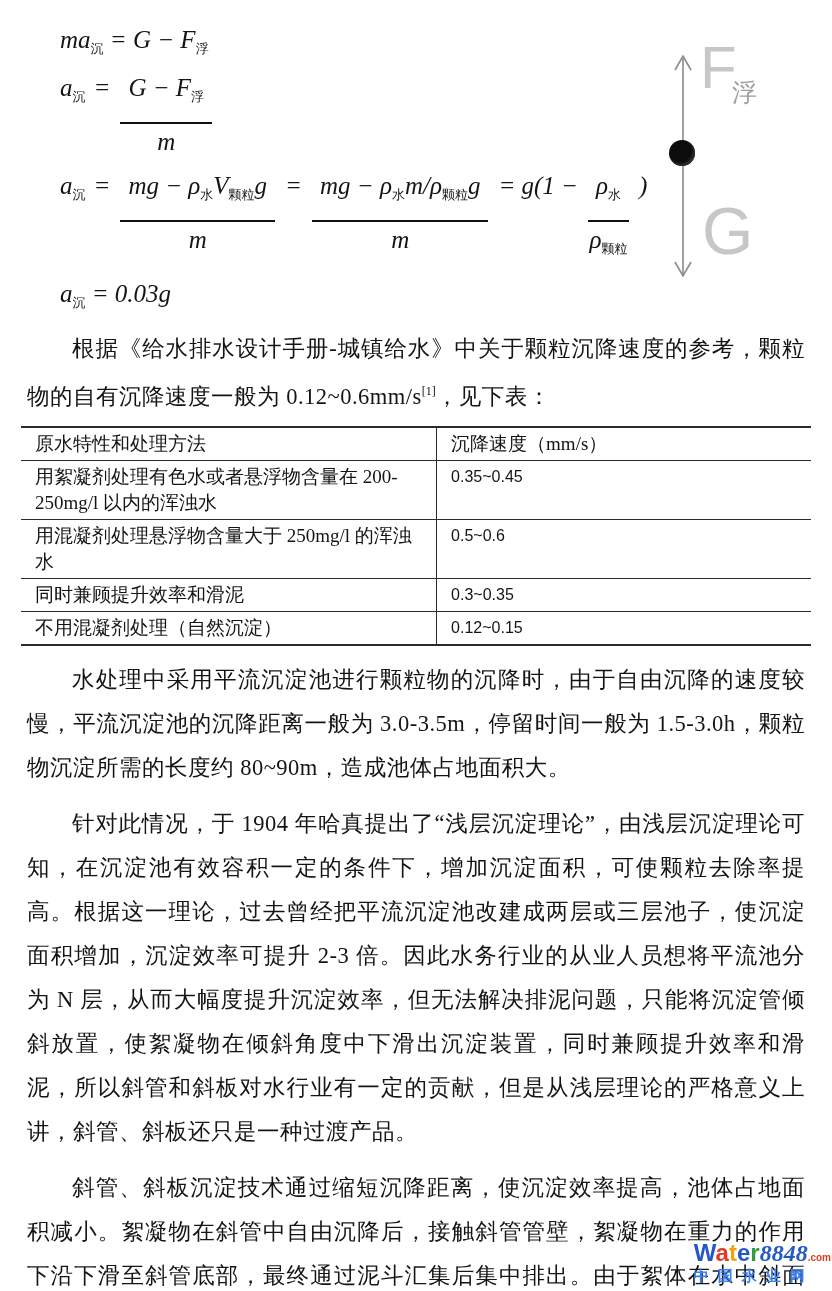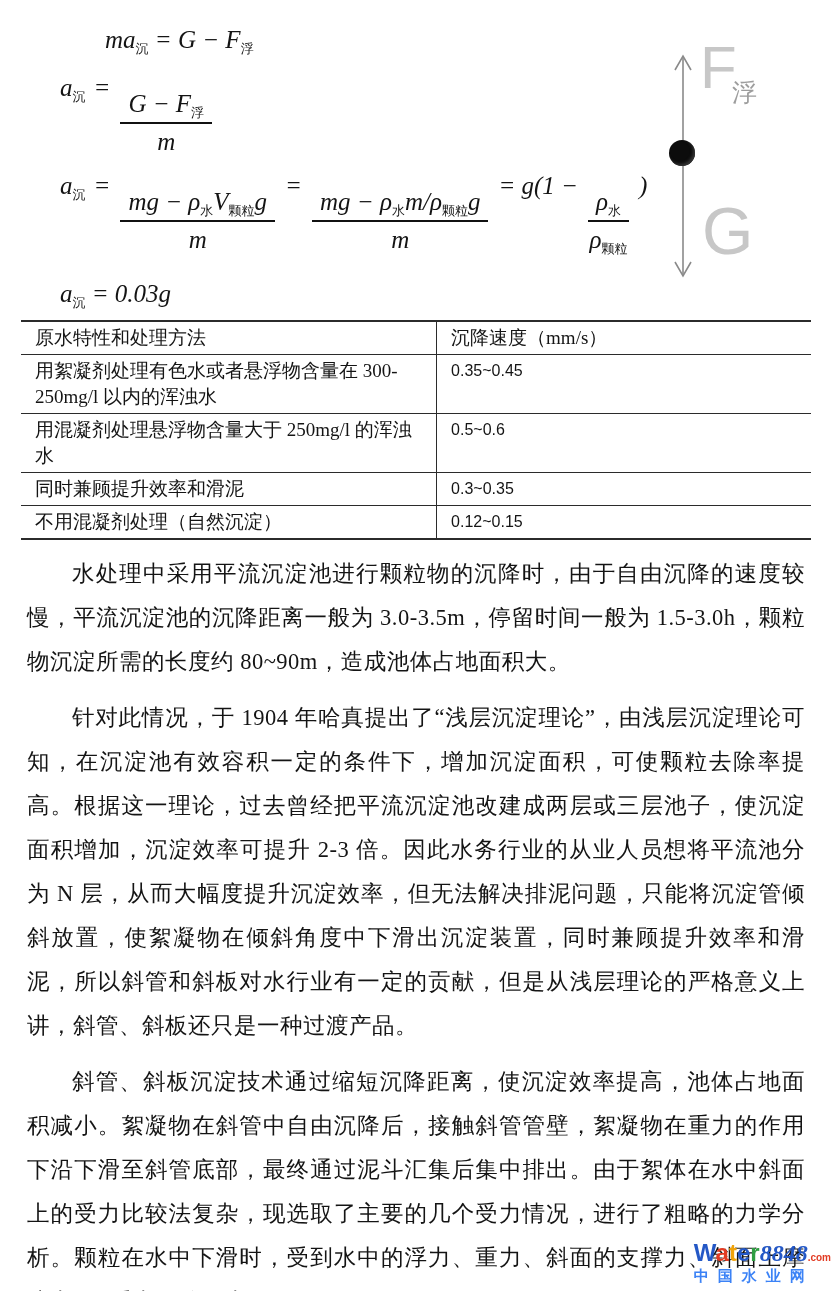--- a/index.html
+++ b/index.html
@@ -6,24 +6,24 @@
   body {
     width:832px; height:1291px; overflow:hidden; background:#ffffff;
     font-family:"Liberation Serif","DejaVu Serif",serif; color:#141414;
   }
   .page { position:relative; width:832px; height:1291px; background:#fff; }
 
   
   .math-block { padding:26px 0 0 60px; }
   .mi { font-style:italic; }
   sub.cjk { font-style:normal; font-size:13px; vertical-align:-5px; letter-spacing:0; }
-  .f-line { font-size:25px; margin-bottom:4px;margin-left:45px; }
+  .f-line { font-size:25px; margin-bottom:4px; }
   .f-row { display:flex; align-items:flex-start; gap:8px; margin-top:16px; font-size:25px; }
   .frac { display:inline-flex; flex-direction:column; text-align:center; margin:0 2px; }
-  .frac .num { border-bottom:2px solid #111; padding:0 8px 0; white-space:nowrap;margin-top:16px; }
+  .frac .num { border-bottom:2px solid #111; padding:0 8px 16px; white-space:nowrap; }
   .frac .den { padding-top:4px; }
   .params-line { margin-top:26px; font-size:23px; }
   .params-line .val { font-family:"Liberation Sans","DejaVu Sans",sans-serif; font-weight:600; }
   .params-line sup { font-size:13px; }
   .params-gap { display:inline-block; width:10px; }
   .accel-line { margin-top:22px; font-size:25px; }
 
   
   .force-diagram { position:absolute; top:46px; left:648px; width:180px; height:240px; }
   .force-diagram svg { position:absolute; left:0; top:0; }
@@ -115,31 +115,34 @@
       <line x1="35" y1="12" x2="35" y2="228" stroke="#8a8a8a" stroke-width="1.6"></line>
       <polyline points="27,24 35,10 43,24" fill="none" stroke="#8a8a8a" stroke-width="1.6"></polyline>
       <polyline points="27,216 35,230 43,216" fill="none" stroke="#8a8a8a" stroke-width="1.6"></polyline>
     </svg>
     <div class="ball"></div>
     <div class="f-label">F</div>
     <div class="f-sub">浮</div>
     <div class="g-label">G</div>
   </div>
 
+  <p class="body-par first">
+    <span>根据《给水排水设计手册-城镇给水》中关于颗粒沉降速度的参考，颗粒物的自有沉降速度一般为 0.12~0.6mm/s</span><sup>[1]</sup><span>，见下表：</span>
+  </p>
 
   <table class="spec">
     <thead>
       <tr>
         <th>原水特性和处理方法</th>
         <th>沉降速度（mm/s）</th>
       </tr>
     </thead>
     <tbody>
       <tr>
-        <td>用絮凝剂处理有色水或者悬浮物含量在 300-250mg/l 以内的浑浊水</td>
+        <td>用絮凝剂处理有色水或者悬浮物含量在 200-250mg/l 以内的浑浊水</td>
         <td class="num-cell">0.35~0.45</td>
       </tr>
       <tr>
         <td>用混凝剂处理悬浮物含量大于 250mg/l 的浑浊水</td>
         <td class="num-cell">0.5~0.6</td>
       </tr>
       <tr>
         <td>同时兼顾提升效率和滑泥</td>
         <td class="num-cell">0.3~0.35</td>
       </tr>

